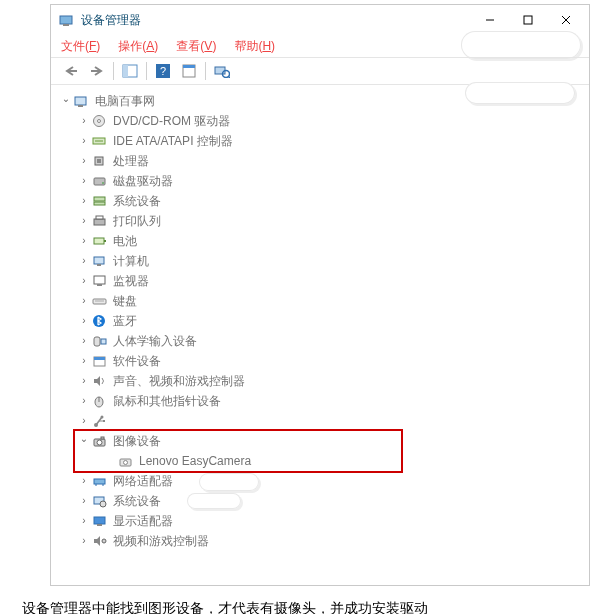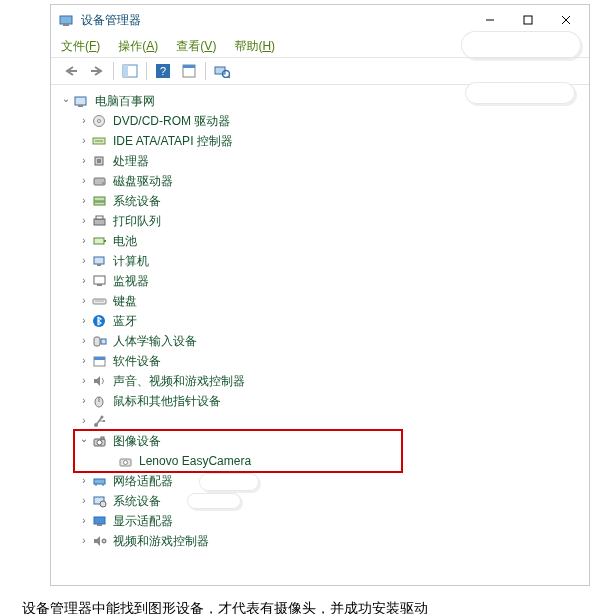--- a/index.html
+++ b/index.html
@@ -5,36 +5,36 @@
   * { box-sizing: border-box; font-family: "Microsoft YaHei", "Segoe UI", Tahoma, sans-serif; }
   body { margin: 0; background: #fff; width: 602px; }
   .outer { border: 1px solid #c9c9c9; width: 540px; margin: 4px 0 0 50px; background: #fff; }
   .titlebar { display: flex; align-items: center; height: 30px; padding: 0 4px 0 8px; }
   .title-icon { width: 16px; height: 14px; display:inline-block; margin-right:6px; }
   .title-text { font-size: 12px; color: #0c4a6e; flex: 0 0 auto; }
   .title-spacer { flex: 1; }
   .winbtn { width: 38px; height: 28px; display:flex; align-items:center; justify-content:center; font-size:14px; color:#000; }
   .winbtn svg { display:block; }
   .menubar { display:flex; align-items:center; height:22px; padding: 0 10px; font-size:12px; gap:18px; position: relative; }
-  .menu-item { color:#4d7c0f; }
+  .menu-item { color:#ef4444; }
   .menu-item u { text-decoration: underline; }
   .ghost { position:absolute; border-radius:20px; background:#fff; box-shadow: 0 0 0 1px #e8e8e8 inset, 2px 2px 0 #eee; }
   .ghost1 { right:8px; top:-4px; width:120px; height:28px; }
   .ghost2 { right:14px; top:24px; width:110px; height:22px; }
   .toolbar { display:flex; align-items:center; height:28px; padding:0 8px; border-top:1px solid #e5e5e5; border-bottom:1px solid #e5e5e5; gap:2px; position: relative; }
   .tbtn { width:24px; height:22px; display:flex; align-items:center; justify-content:center; }
   .sep { width:1px; height:18px; background:#d0d0d0; margin:0 2px; }
   .tree { padding: 6px 0 10px 8px; font-size:12px; line-height:20px; height: 500px; overflow:hidden; position: relative; }
   .node { display:flex; align-items:center; height:20px; }
   .indent0 { padding-left: 0px; }
   .indent1 { padding-left: 18px; }
   .indent2 { padding-left: 44px; }
   .twisty { width:14px; display:inline-flex; justify-content:center; color:#6a6a6a; font-size:10px; }
   .ic { width:18px; height:16px; display:inline-flex; align-items:center; justify-content:center; margin-right:4px; }
-  .lbl { color:#14532d; }
+  .lbl { color:#737373; }
   .redbox { position:absolute; border:2px solid #c00; pointer-events:none; }
   .caption { width: 560px; margin: 14px 0 0 22px; font-size: 14px; color:#000; }
   .ghost3 { position:absolute; border-radius:14px; background:#fff; box-shadow: 0 0 0 1px #e8e8e8 inset, 2px 2px 0 #eee; }
 </style>
 </head>
 <body>
 
 <div class="outer">
 
   <div class="titlebar">

